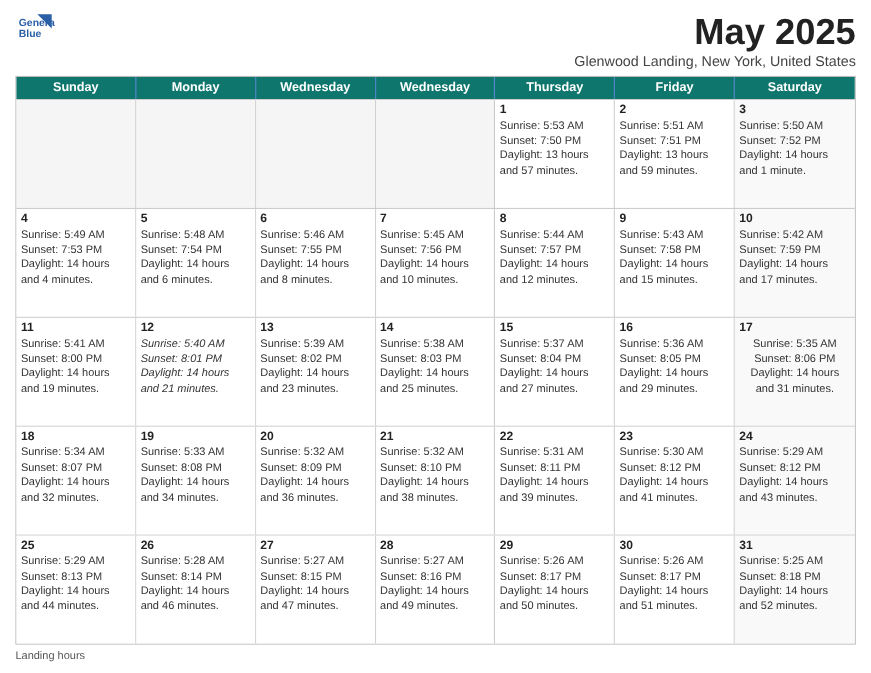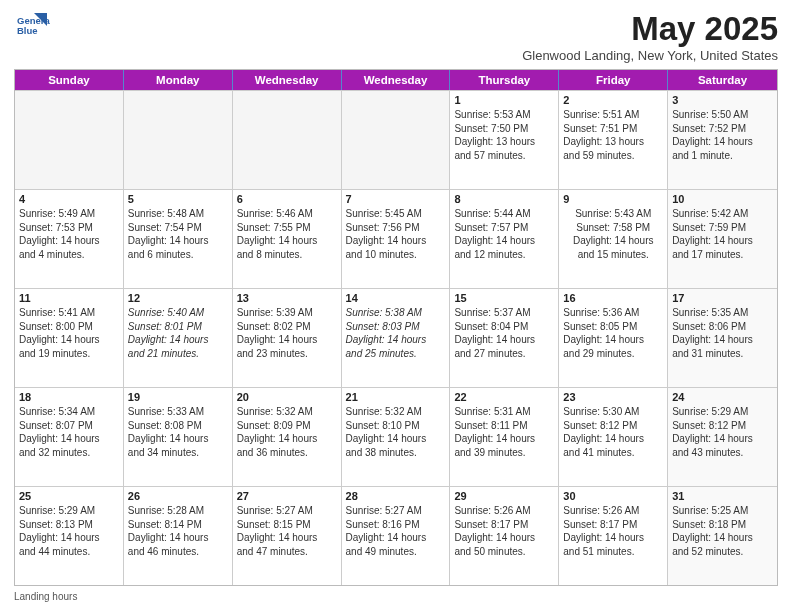--- a/index.html
+++ b/index.html
@@ -42,21 +42,21 @@
     }
     .calendar {
       flex: 1;
       display: flex;
       flex-direction: column;
       border: 1px solid #bbb;
     }
     .cal-header {
       display: grid;
       grid-template-columns: repeat(7, 1fr);
-      background: #a21caf;
+      background: #0f766e;
     }
     .cal-header-cell {
       color: #fff;
       font-size: 11.5px;
       font-weight: bold;
       text-align: center;
       padding: 4px 2px;
       border-right: 1px solid #5588cc;
     }
     .cal-header-cell:last-child { border-right: none; }
@@ -189,21 +189,21 @@
           </div>
           <div class="cal-cell">
             <div class="day-num">8</div>
             <div class="day-detail" style="white-space: pre-line;">Sunrise: 5:44 AM
 Sunset: 7:57 PM
 Daylight: 14 hours
 and 12 minutes.</div>
           </div>
           <div class="cal-cell">
             <div class="day-num">9</div>
-            <div class="day-detail" style="white-space: pre-line; text-align: center;">Sunrise: 5:43 AM
+            <div class="day-detail" style="white-space: pre-line;">Sunrise: 5:43 AM
 Sunset: 7:58 PM
 Daylight: 14 hours
 and 15 minutes.</div>
           </div>
           <div class="cal-cell alt">
             <div class="day-num">10</div>
             <div class="day-detail" style="white-space: pre-line;">Sunrise: 5:42 AM
 Sunset: 7:59 PM
 Daylight: 14 hours
 and 17 minutes.</div>
@@ -226,42 +226,42 @@
           </div>
           <div class="cal-cell">
             <div class="day-num">13</div>
             <div class="day-detail" style="white-space: pre-line;">Sunrise: 5:39 AM
 Sunset: 8:02 PM
 Daylight: 14 hours
 and 23 minutes.</div>
           </div>
           <div class="cal-cell">
             <div class="day-num">14</div>
-            <div class="day-detail" style="white-space: pre-line; font-style: italic;">Sunrise: 5:38 AM
+            <div class="day-detail" style="white-space: pre-line;">Sunrise: 5:38 AM
 Sunset: 8:03 PM
 Daylight: 14 hours
 and 25 minutes.</div>
           </div>
           <div class="cal-cell">
             <div class="day-num">15</div>
             <div class="day-detail" style="white-space: pre-line;">Sunrise: 5:37 AM
 Sunset: 8:04 PM
 Daylight: 14 hours
 and 27 minutes.</div>
           </div>
           <div class="cal-cell">
             <div class="day-num">16</div>
             <div class="day-detail" style="white-space: pre-line;">Sunrise: 5:36 AM
 Sunset: 8:05 PM
 Daylight: 14 hours
 and 29 minutes.</div>
           </div>
           <div class="cal-cell alt">
             <div class="day-num">17</div>
-            <div class="day-detail" style="white-space: pre-line;">Sunrise: 5:35 AM
+            <div class="day-detail" style="white-space: pre-line; text-align: center;">Sunrise: 5:35 AM
 Sunset: 8:06 PM
 Daylight: 14 hours
 and 31 minutes.</div>
           </div>
         </div>
         <div class="cal-row">
           <div class="cal-cell">
             <div class="day-num">18</div>
             <div class="day-detail" style="white-space: pre-line;">Sunrise: 5:34 AM
 Sunset: 8:07 PM

